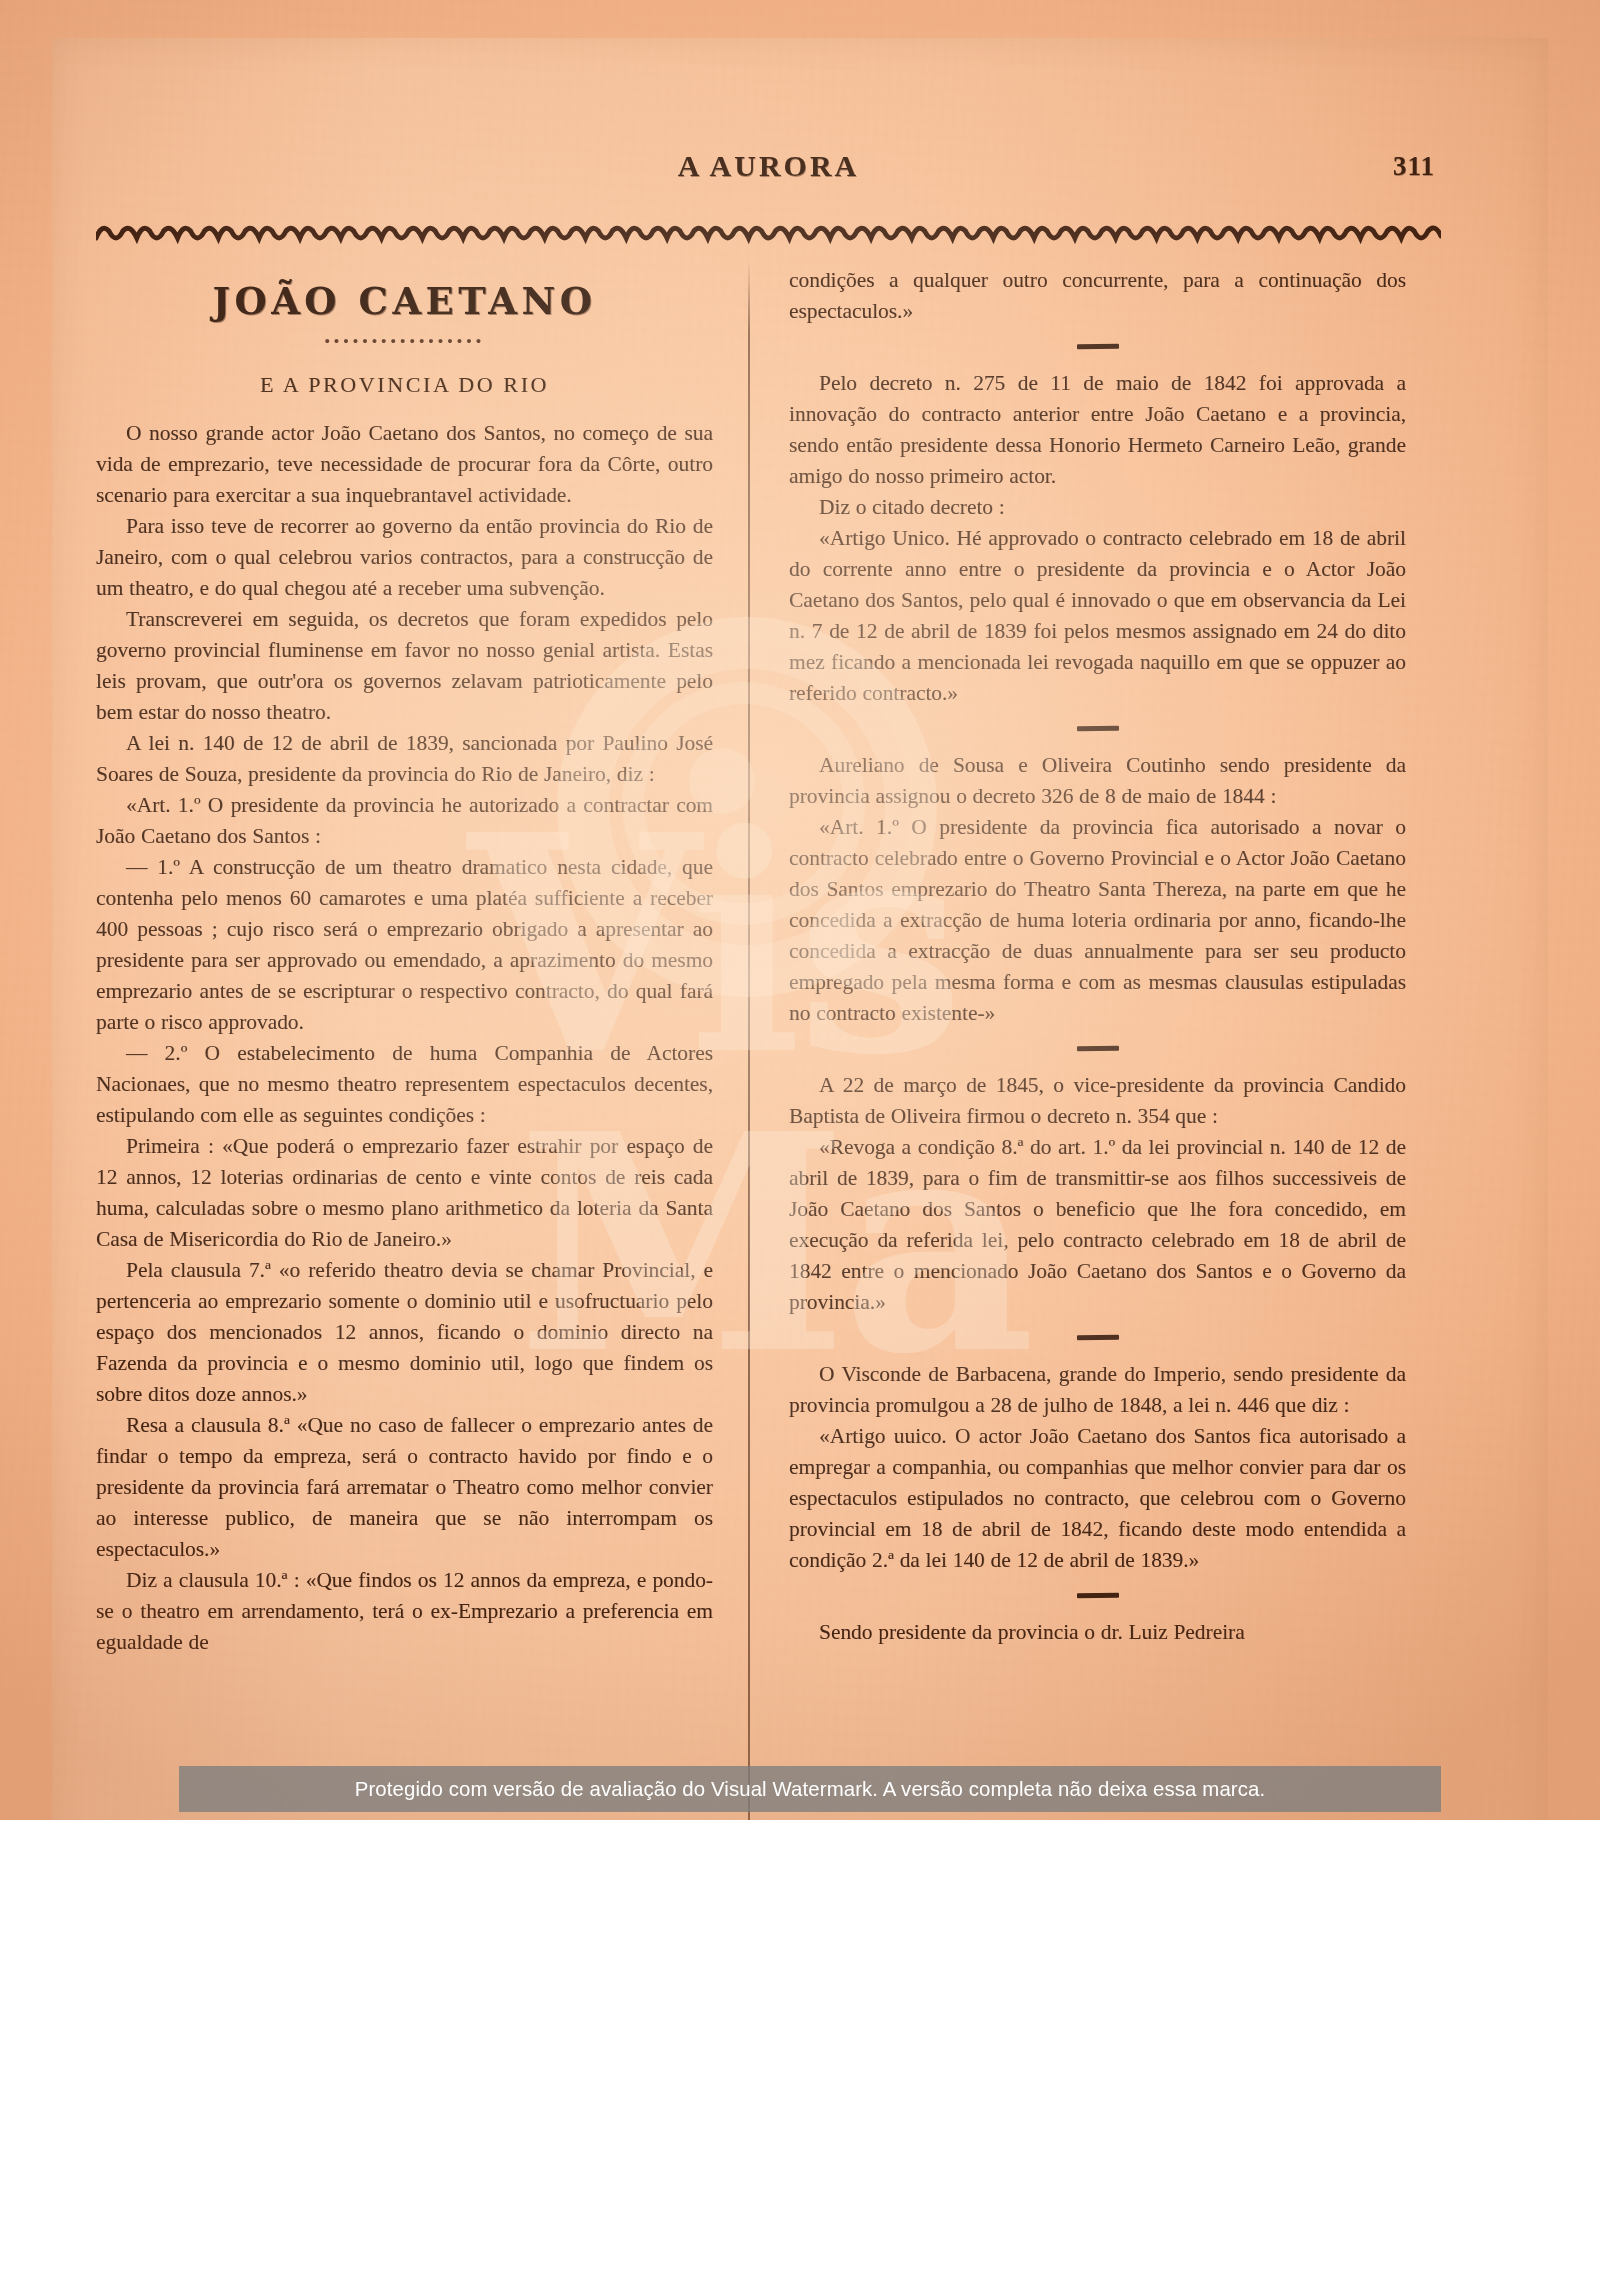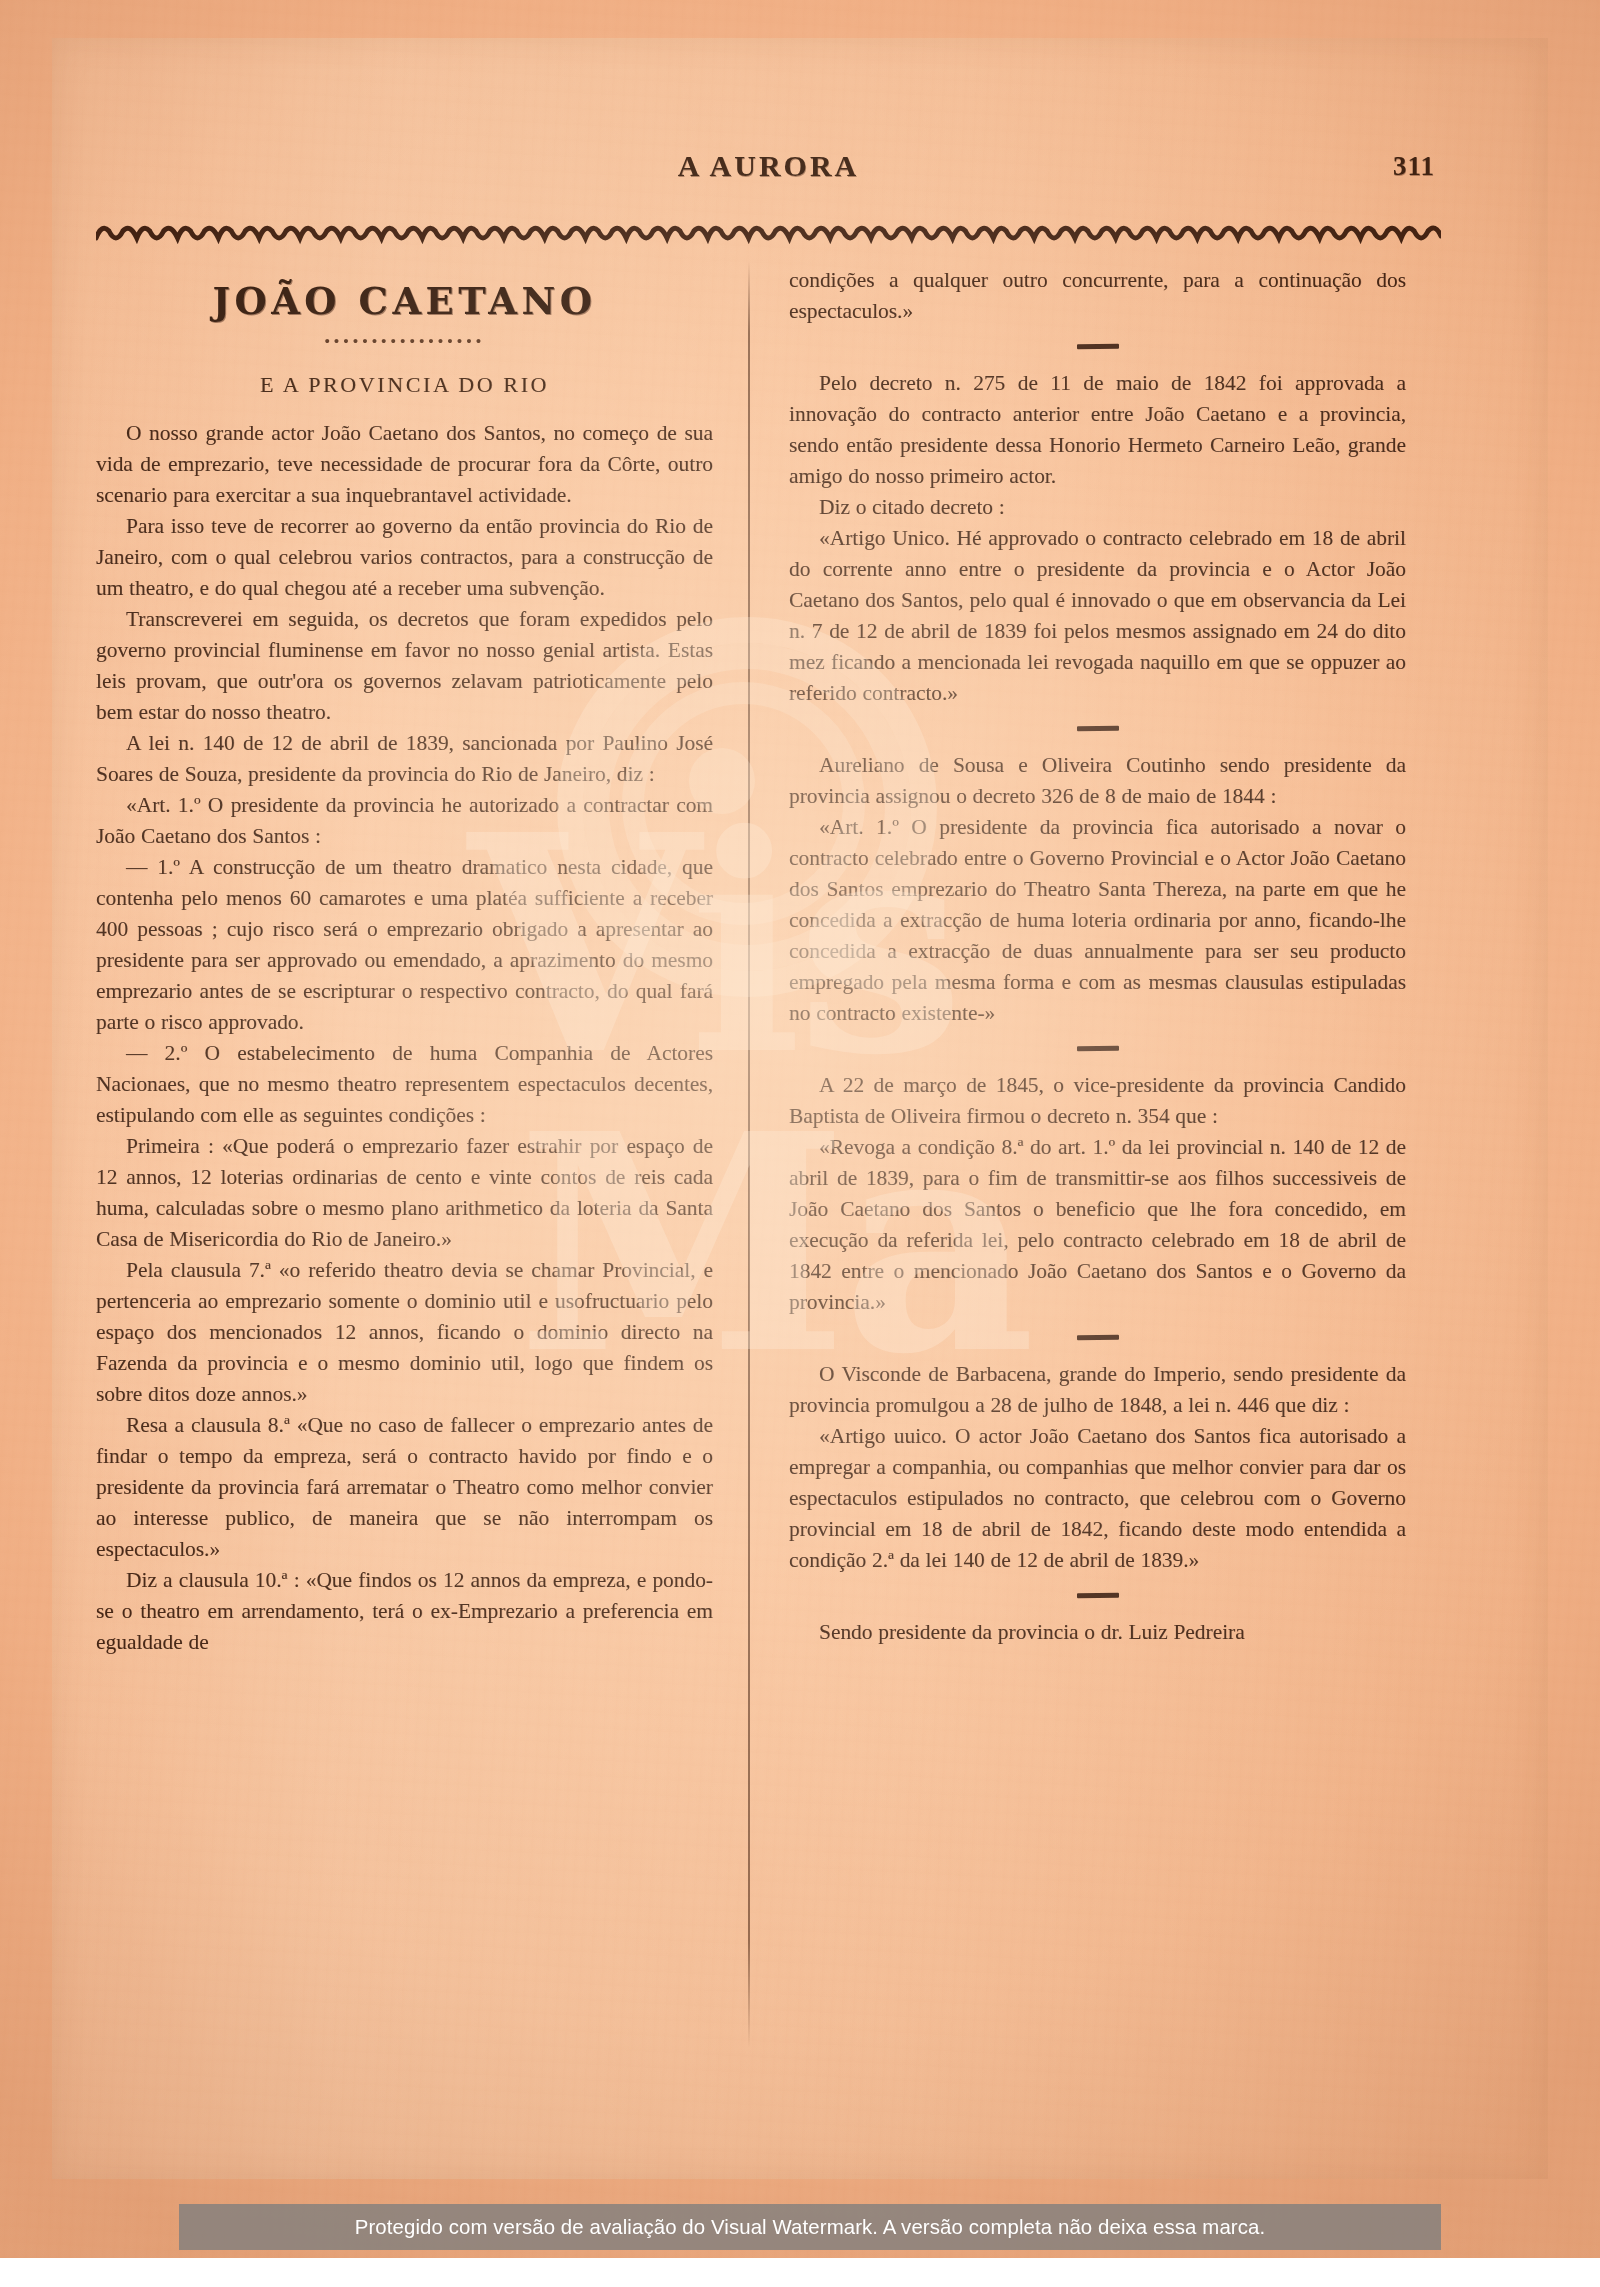--- a/index.html
+++ b/index.html
@@ -6,21 +6,21 @@
   html, body {
     margin: 0;
     padding: 0;
     background: #ffffff;
   }
 
   
   .scan {
     position: relative;
     width: 1601px;
-    height: 2258px;
+    height: 1820px;
     overflow: hidden;
     background: #f4b48a;
     font-family: "Liberation Serif", "DejaVu Serif", serif;
   }
 
   
   .scan::before {
     content: "";
     position: absolute;
     inset: 0;

